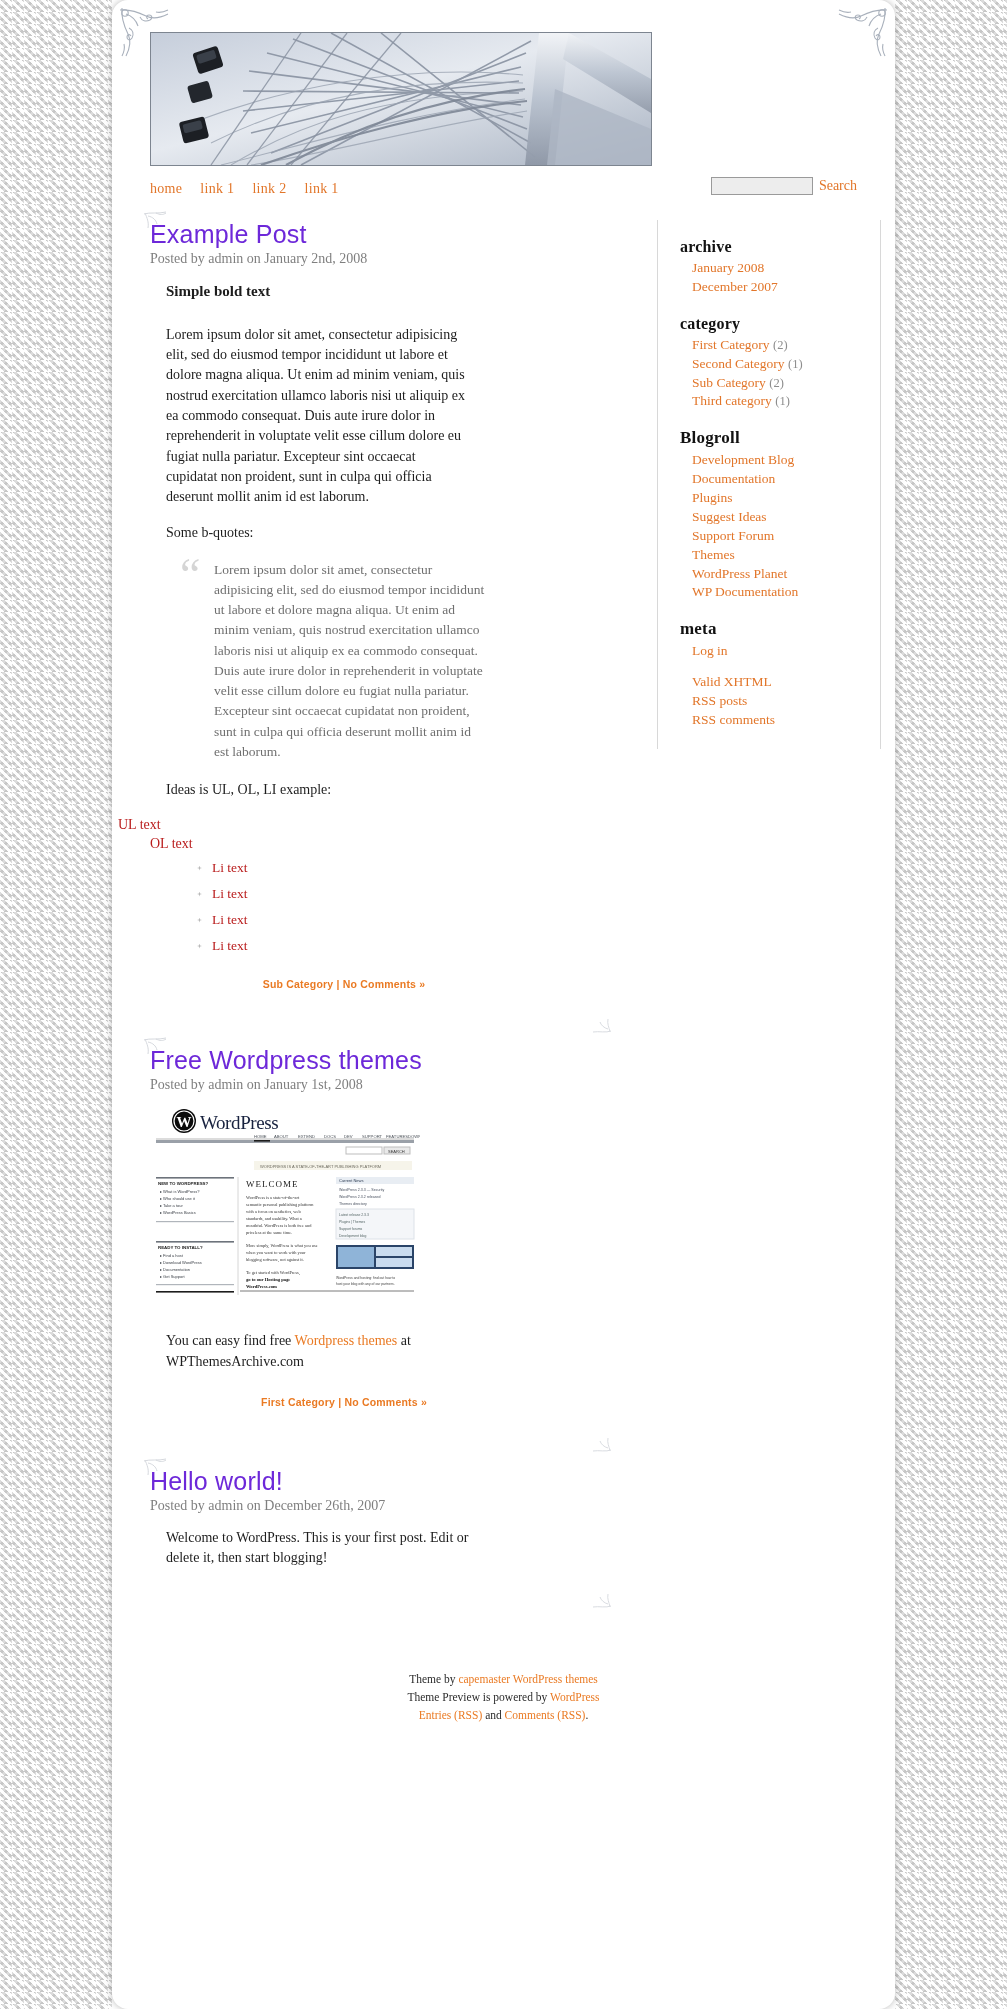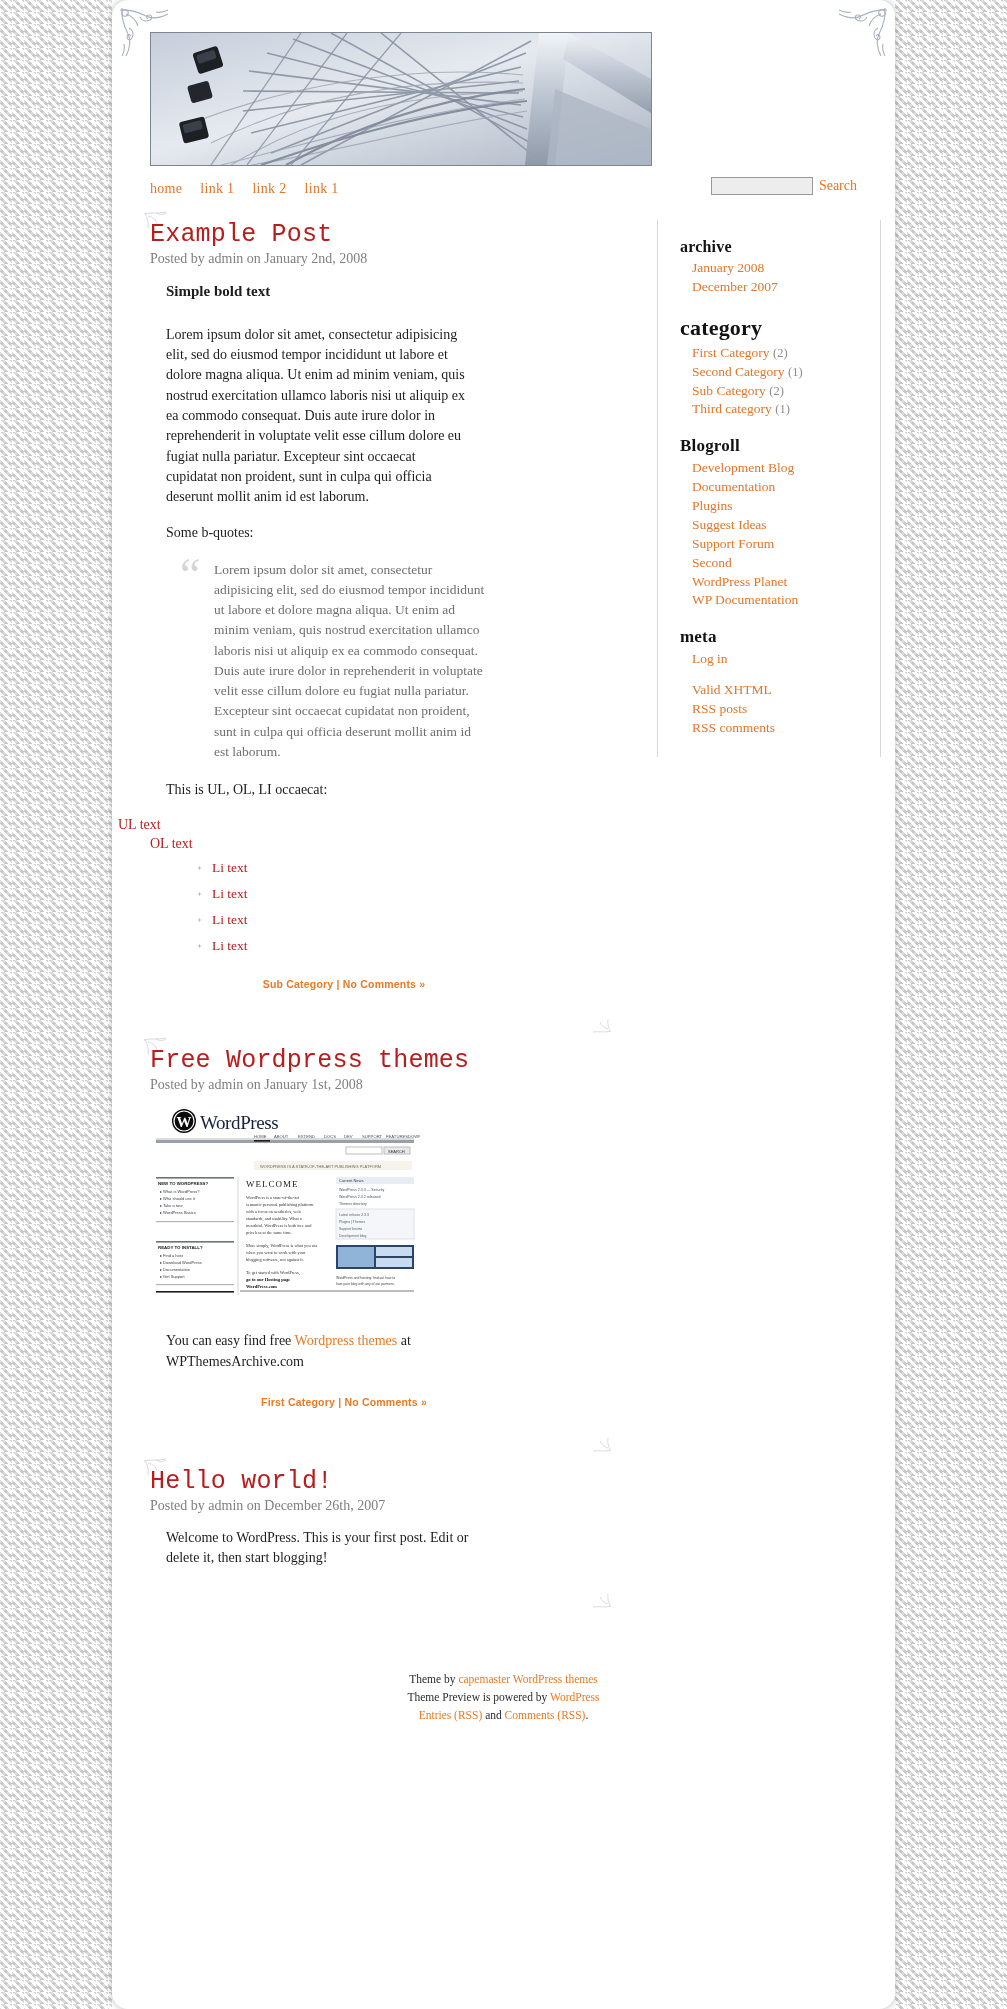--- a/index.html
+++ b/index.html
@@ -134,22 +134,22 @@
     position: absolute;
     right: 26px; bottom: -22px;
     width: 22px; height: 18px;
     opacity: .55;
     transform: scale(-1,-1);
   }
   h2.post-title {
     margin: 0 0 2px 16px;
     font-size: 25px;
     font-weight: normal;
-    color: #b91c1c;
-    font-family: Liberation Mono, monospace;
+    color: #6d28d9;
+    font-family: Liberation Sans, sans-serif;
     letter-spacing: .2px;
   }
   .post-date {
     margin: 0 0 14px 16px;
     font-size: 14px;
     color: #7f7f7f;
     font-family: "Liberation Serif", serif;
   }
   .post-body { margin-left: 16px; font-size: 14px; color: #1d1d1d; line-height: 1.45; }
   .post-body p { margin: 0 0 16px 16px; }
@@ -233,21 +233,21 @@
 
   
   .side-h {
     font-family: "Liberation Serif", serif;
     font-weight: bold;
     color: #121212;
     margin: 0 0 4px 0;
     letter-spacing: .2px;
   }
   .side-h.s1 { font-size: 16px; }
-  .side-h.s2 { font-size: 22px; margin-top: 19px; }
+  .side-h.s2 { font-size: 16px; margin-top: 19px; }
   .side-h.s3 { font-size: 17px; margin-top: 18px; }
   .side-h.s4 { font-size: 17px; margin-top: 18px; }
   ul.side-list { list-style: none; margin: 0 0 0 12px; padding: 0; }
   ul.side-list li { margin: 0 0 2px 0; font-size: 13.5px; line-height: 1.25; }
   ul.side-list li a { color: #e2762a; text-decoration: none; }
   ul.side-list li .count { color: #8d8d8d; font-size: 12.5px; }
   ul.side-list.gap-top { margin-top: 14px; }
 
   
   .footer {
@@ -382,21 +382,21 @@
         <h2 class="post-title">Example Post</h2>
         <div class="post-date">Posted by admin on January 2nd, 2008</div>
         <div class="post-body">
           <p class="strongline">Simple bold text</p>
           <p class="para-narrow">Lorem ipsum dolor sit amet, consectetur adipisicing elit, sed do eiusmod tempor incididunt ut labore et dolore magna aliqua. Ut enim ad minim veniam, quis nostrud exercitation ullamco laboris nisi ut aliquip ex ea commodo consequat. Duis aute irure dolor in reprehenderit in voluptate velit esse cillum dolore eu fugiat nulla pariatur. Excepteur sint occaecat cupidatat non proident, sunt in culpa qui officia deserunt mollit anim id est laborum.</p>
           <p class="para-mid">Some b-quotes:</p>
           <blockquote class="bq">
             <span class="qmark">“</span>
             <span>Lorem ipsum dolor sit amet, consectetur adipisicing elit, sed do eiusmod tempor incididunt ut labore et dolore magna aliqua. Ut enim ad minim veniam, quis nostrud exercitation ullamco laboris nisi ut aliquip ex ea commodo consequat. Duis aute irure dolor in reprehenderit in voluptate velit esse cillum dolore eu fugiat nulla pariatur. Excepteur sint occaecat cupidatat non proident, sunt in culpa qui officia deserunt mollit anim id est laborum.</span>
           </blockquote>
-          <p class="para-mid">This is UL, OL, LI occaecat:</p>
+          <p class="para-mid">Ideas is UL, OL, LI example:</p>
         </div>
         <div class="list-block">
           <div class="ul-text">UL text</div>
           <div class="ol-text">OL text</div>
           <ul class="li-list">
             <li>Li text</li>
             <li>Li text</li>
             <li>Li text</li>
             <li>Li text</li>
           </ul>
@@ -583,21 +583,21 @@
         <li><a href="#">Third category</a> <span class="count">(1)</span></li>
       </ul>
 
       <div class="side-h s3">Blogroll</div>
       <ul class="side-list">
         <li><a href="#">Development Blog</a></li>
         <li><a href="#">Documentation</a></li>
         <li><a href="#">Plugins</a></li>
         <li><a href="#">Suggest Ideas</a></li>
         <li><a href="#">Support Forum</a></li>
-        <li><a href="#">Second</a></li>
+        <li><a href="#">Themes</a></li>
         <li><a href="#">WordPress Planet</a></li>
         <li><a href="#">WP Documentation</a></li>
       </ul>
 
       <div class="side-h s4">meta</div>
       <ul class="side-list">
         <li><a href="#">Log in</a></li>
       </ul>
       <ul class="side-list gap-top">
         <li><a href="#">Valid XHTML</a></li>

